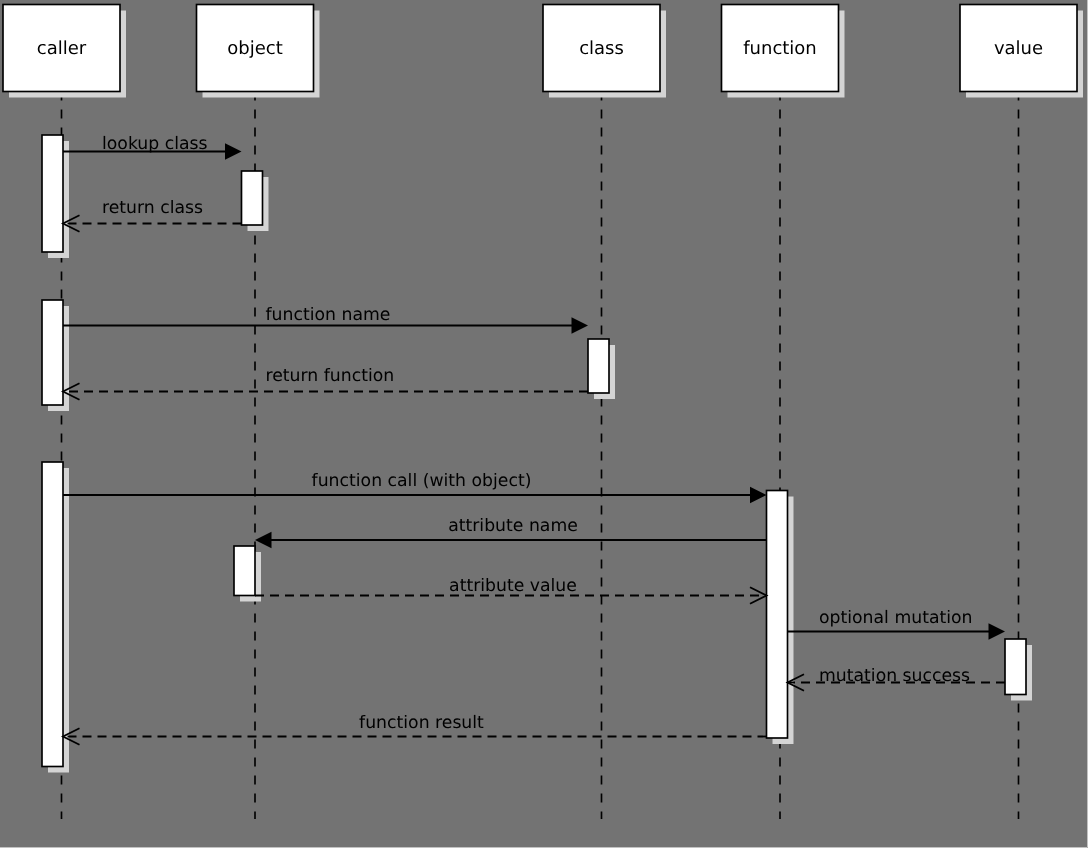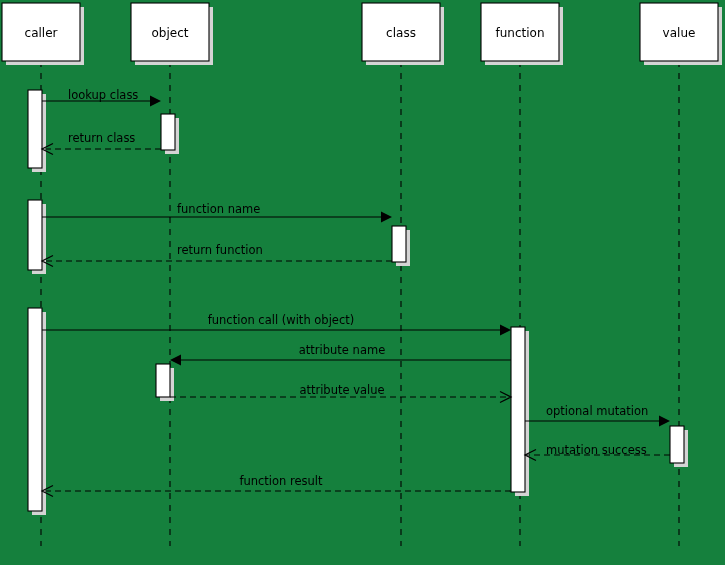--- a/index.html
+++ b/index.html
@@ -10,21 +10,21 @@
   body {
     width: 725px;
     height: 565px;
     font-family: "DejaVu Sans", "Liberation Sans", sans-serif;
     overflow: hidden;
   }
   #diagram-root {
     position: relative;
     width: 725px;
     height: 565px;
-    background: #15803d;
+    background: #737373;
   }
   svg#sequence-diagram {
     display: block;
     width: 725px;
     height: 565px;
   }
   .participant-box {
     fill: #ffffff;
     stroke: #000000;
     stroke-width: 1.1;

